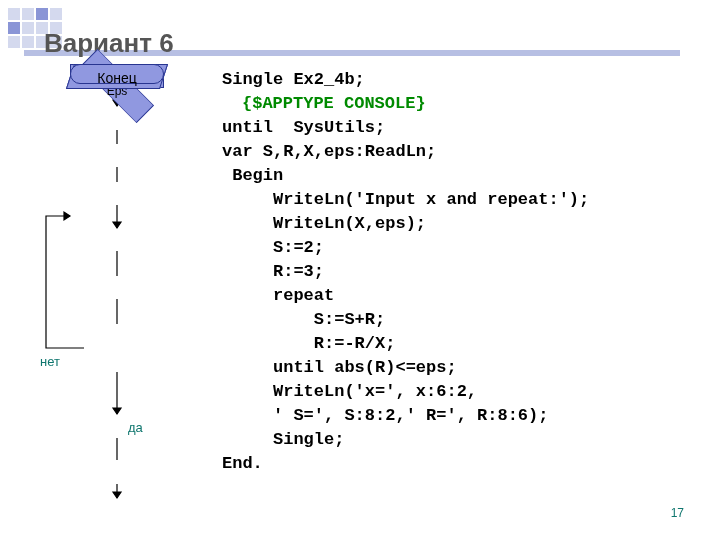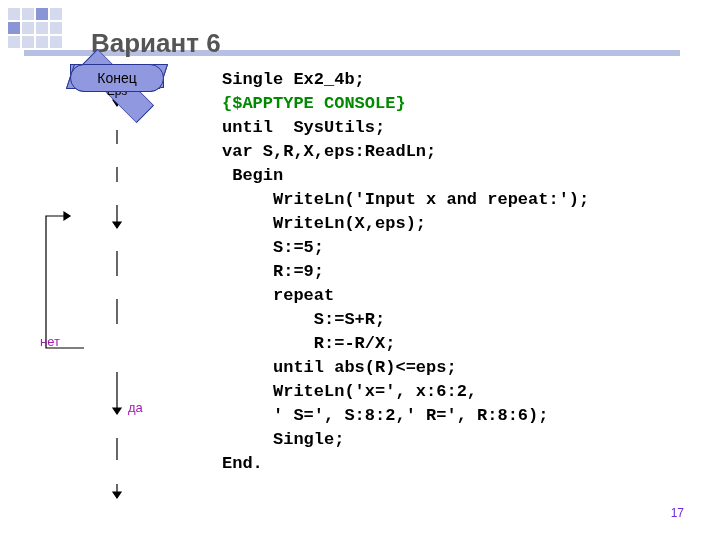--- a/index.html
+++ b/index.html
@@ -31,38 +31,37 @@
     right: 40px;
     height: 6px;
     background: #b7bfe3;
   }
   .title {
     position: absolute;
     top: 28px; left: 44px;
     font-size: 26px;
     font-weight: bold;
     color: #555;
-    margin-left: 47px;
   }
   .flow {
     position: absolute;
     top: 64px; left: 42px;
     width: 150px;
     height: 460px;
   }
   .flow svg { position: absolute; top: 0; left: 0; }
   .node {
     position: absolute;
     left: 50%; transform: translateX(-50%);
     text-align: center;
     font-size: 14px;
     color: #000;
   }
   .term {
-    width: 94px; height: 28px;
+    width: 94px; height: 20px;
     border: 1.5px solid #283590;
     background: #9098e0;
     border-radius: 14px;
     line-height: 26px;
   }
   .io {
     width: 94px; height: 25px;
     border: 1.5px solid #283590;
     background: #9098e0;
     line-height: 22px;
@@ -87,38 +86,39 @@
     position: absolute; left: 0; top: 0;
   }
   .dec-label {
     position: absolute;
     width: 80px; text-align: center;
     top: 8px; font-size: 12px; line-height: 13px;
   }
   .edge-lbl {
     position: absolute;
     font-size: 13px;
-    color: #a21caf;
+    color: #0f766e;
+    margin-top: 20px;
   }
   .code {
     position: absolute;
     top: 68px; left: 222px;
     font-family: "Courier New", monospace;
     font-size: 17px;
     font-weight: bold;
     line-height: 24px;
     white-space: pre;
     color: #000;
   }
-  .code .grn { color: #008a00; }
+  .code .grn { color: #008a00; margin-left: 20px; }
   .pagenum {
     position: absolute;
     right: 36px; bottom: 20px;
     font-size: 12px;
-    color: #6d28d9;
+    color: #0f766e;
   }
 </style>
 </head>
 <body>
 
 <div class="deco-squares">
   <span></span>
     <span></span>
     <span class="d"></span>
     <span></span>
@@ -176,22 +176,22 @@
   <div class="edge-lbl" style="top:336px; left:86px">да</div>
 </div>
 
 <div class="code"><span>Single Ex2_4b;</span>
 <span class="grn">{$APPTYPE CONSOLE}</span>
 <span>until  SysUtils;</span>
 <span>var S,R,X,eps:ReadLn;</span>
 <span> Begin</span>
 <span>     WriteLn('Input x and repeat:');</span>
 <span>     WriteLn(X,eps);</span>
-<span>     S:=5;</span>
-<span>     R:=9;</span>
+<span>     S:=2;</span>
+<span>     R:=3;</span>
 <span>     repeat</span>
 <span>         S:=S+R;</span>
 <span>         R:=-R/X;</span>
 <span>     until abs(R)&lt;=eps;</span>
 <span>     WriteLn('x=', x:6:2,</span>
 <span>     ' S=', S:8:2,' R=', R:8:6);</span>
 <span>     Single;</span>
 <span>End.</span></div>
 
 <div class="pagenum">17</div>

